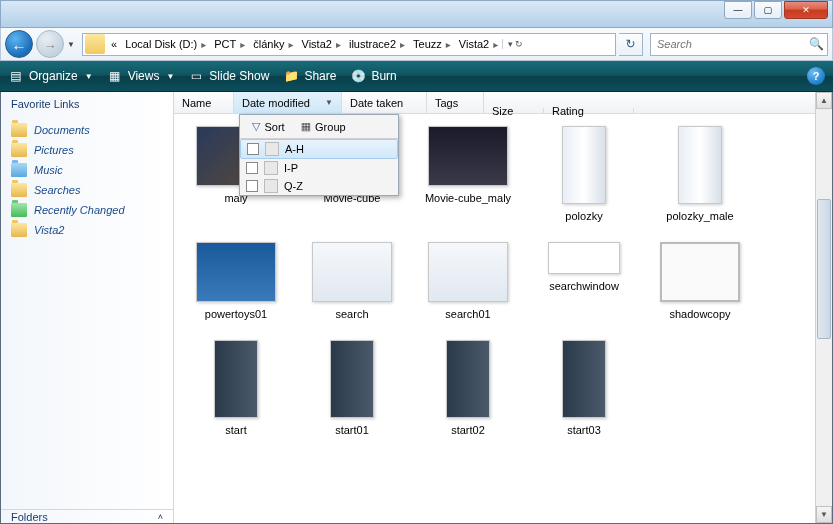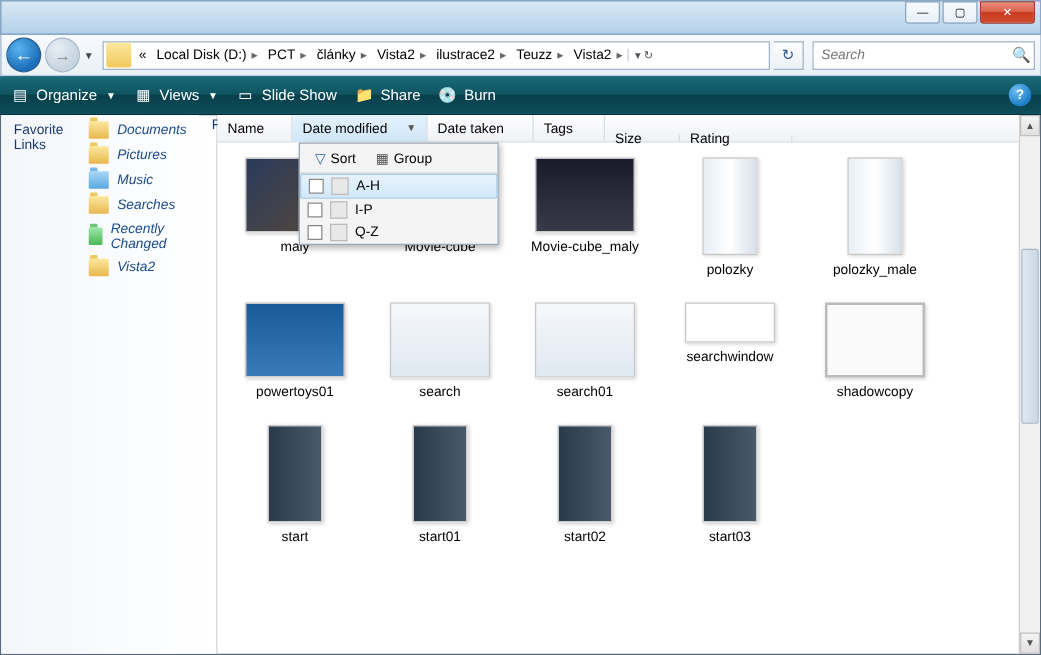--- a/index.html
+++ b/index.html
@@ -29,21 +29,21 @@
 
 .toolbar { height: 31px; background: linear-gradient(180deg, #1a6b7a 0%, #0f5460 48%, #083f4a 50%, #0c4e5a 100%); border-bottom: 1px solid #063038; display: flex; align-items: center; padding: 0 8px; gap: 14px; color: #fff; font-size: 12px; }
 .tb-item { display: flex; align-items: center; gap: 5px; cursor: pointer; }
 .tb-icon { width: 16px; height: 16px; display: flex; align-items: center; justify-content: center; font-size: 12px; }
 .tb-drop { font-size: 8px; margin-left: 2px; }
 .tb-spacer { flex: 1; }
 .help { width: 18px; height: 18px; border-radius: 50%; background: radial-gradient(circle at 35% 30%, #6dbff5 0%, #1d7ec8 70%); color: #fff; display: flex; align-items: center; justify-content: center; font-size: 11px; font-weight: bold; }
 
 
 .main { display: flex; height: 432px; background: #fff; border: 1px solid #5a6a7a; border-top: none; }
-.sidebar { width: 173px; border-right: 1px solid #d0d8e0; display: flex; flex-direction: row; background: linear-gradient(90deg, #f3f7fb 0%, #fff 100%); }
+.sidebar { width: 173px; border-right: 1px solid #d0d8e0; display: flex; flex-direction: column; background: linear-gradient(90deg, #f3f7fb 0%, #fff 100%); }
 .side-header { height: 26px; padding: 6px 10px; font-size: 11px; color: #1a3a6e; }
 .side-list { flex: 1; padding: 2px 0; font-style: italic; }
 .side-link { display: flex; align-items: center; gap: 7px; padding: 3px 10px; font-size: 11px; color: #1a4a8a; cursor: pointer; }
 .side-ico { width: 16px; height: 14px; background: linear-gradient(180deg, #fce89f 0%, #e8b74e 100%); border-radius: 1px; position: relative; }
 .side-ico::before { content: ""; position: absolute; top: -3px; left: 1px; width: 6px; height: 3px; background: #f0c95e; border-radius: 1px 1px 0 0; }
 .side-ico.g { background: linear-gradient(180deg, #9de8a8 0%, #4ab858 100%); }
 .side-ico.g::before { background: #6ac878; }
 .side-ico.b { background: linear-gradient(180deg, #a8d8f5 0%, #5aa8e0 100%); }
 .side-ico.b::before { background: #78b8e8; }
 .side-footer { height: 14px; border-top: 1px solid #d0d8e0; display: flex; align-items: center; justify-content: space-between; padding: 0 10px; font-size: 11px; color: #1a3a6e; }

